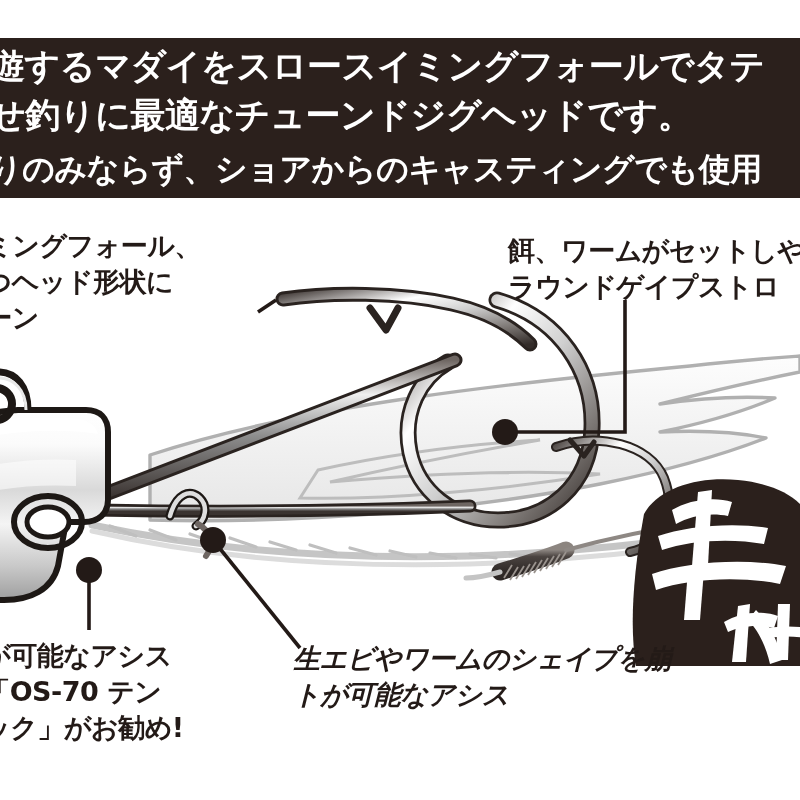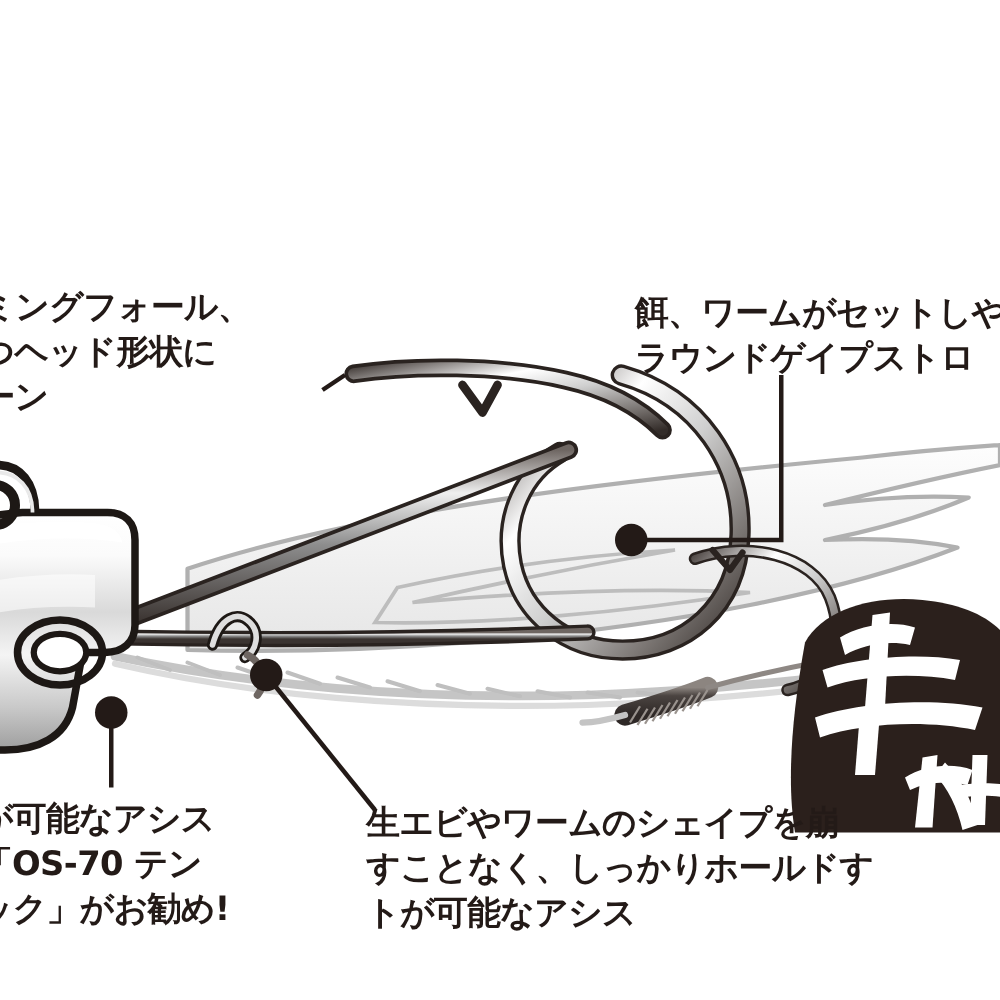--- a/index.html
+++ b/index.html
@@ -38,21 +38,21 @@
     font-size:27px;
     line-height:1.33;
     white-space:nowrap;
     letter-spacing:-0.5px;
   }
   .callout div{white-space:nowrap;}
 
   #co-head{left:-42px;top:228px;}
   #co-gape{left:508px;top:233px;}
   #co-assist{left:-44px;top:638px;}
-  #co-keeper{left:293px;top:641px;}
+  #co-keeper{left:293px;top:641px;font-style:italic;}
 
   
   #art{position:absolute;left:0;top:0;width:800px;height:800px;}
 
   
   #seal{position:absolute;left:628px;top:470px;width:185px;height:200px;}
 </style>
 </head>
 <body>
 
@@ -244,37 +244,41 @@
           <path d="M96 152 C 112 142, 134 140, 150 146 L 146 158 C 130 154, 112 156, 100 162 Z"></path>
           <path d="M110 136 L 122 134 L 118 192 L 104 192 Z"></path>
           <path d="M128 140 C 140 152, 150 170, 154 190 L 142 194 C 138 176, 130 160, 120 150 Z"></path>
           <path d="M150 134 L 162 134 L 160 190 L 148 190 Z"></path>
           <path d="M140 158 C 152 156, 168 156, 178 158 L 176 168 C 166 166, 152 166, 142 168 Z"></path>
         </g>
       </svg>
     </g>
   </svg>
 
+  <div class="banner">
+    <div class="banner-line bl1">遊するマダイをスロースイミングフォールでタテ</div>
+    <div class="banner-line bl2">せ釣りに最適なチューンドジグヘッドです。</div>
+    <div class="banner-line bl3">りのみならず、ショアからのキャスティングでも使用</div>
+  </div>
 
   <div class="callout" id="co-head">
     <div>イミングフォール、</div>
     <div>保つヘッド形状に</div>
     <div>ューン</div>
   </div>
 
   <div class="callout" id="co-gape">
     <div>餌、ワームがセットしや</div>
     <div>ラウンドゲイプストロ</div>
   </div>
 
   <div class="callout" id="co-assist">
     <div>トが可能なアシス</div>
     <div>は「OS-70 テン</div>
     <div>フック」がお勧め!</div>
   </div>
 
   <div class="callout" id="co-keeper">
     <div>生エビやワームのシェイプを崩</div>
-    <div>すことなく、しっかりホールドす</div>
     <div>トが可能なアシス</div>
   </div>
 
 </div>
 
 </body></html>

